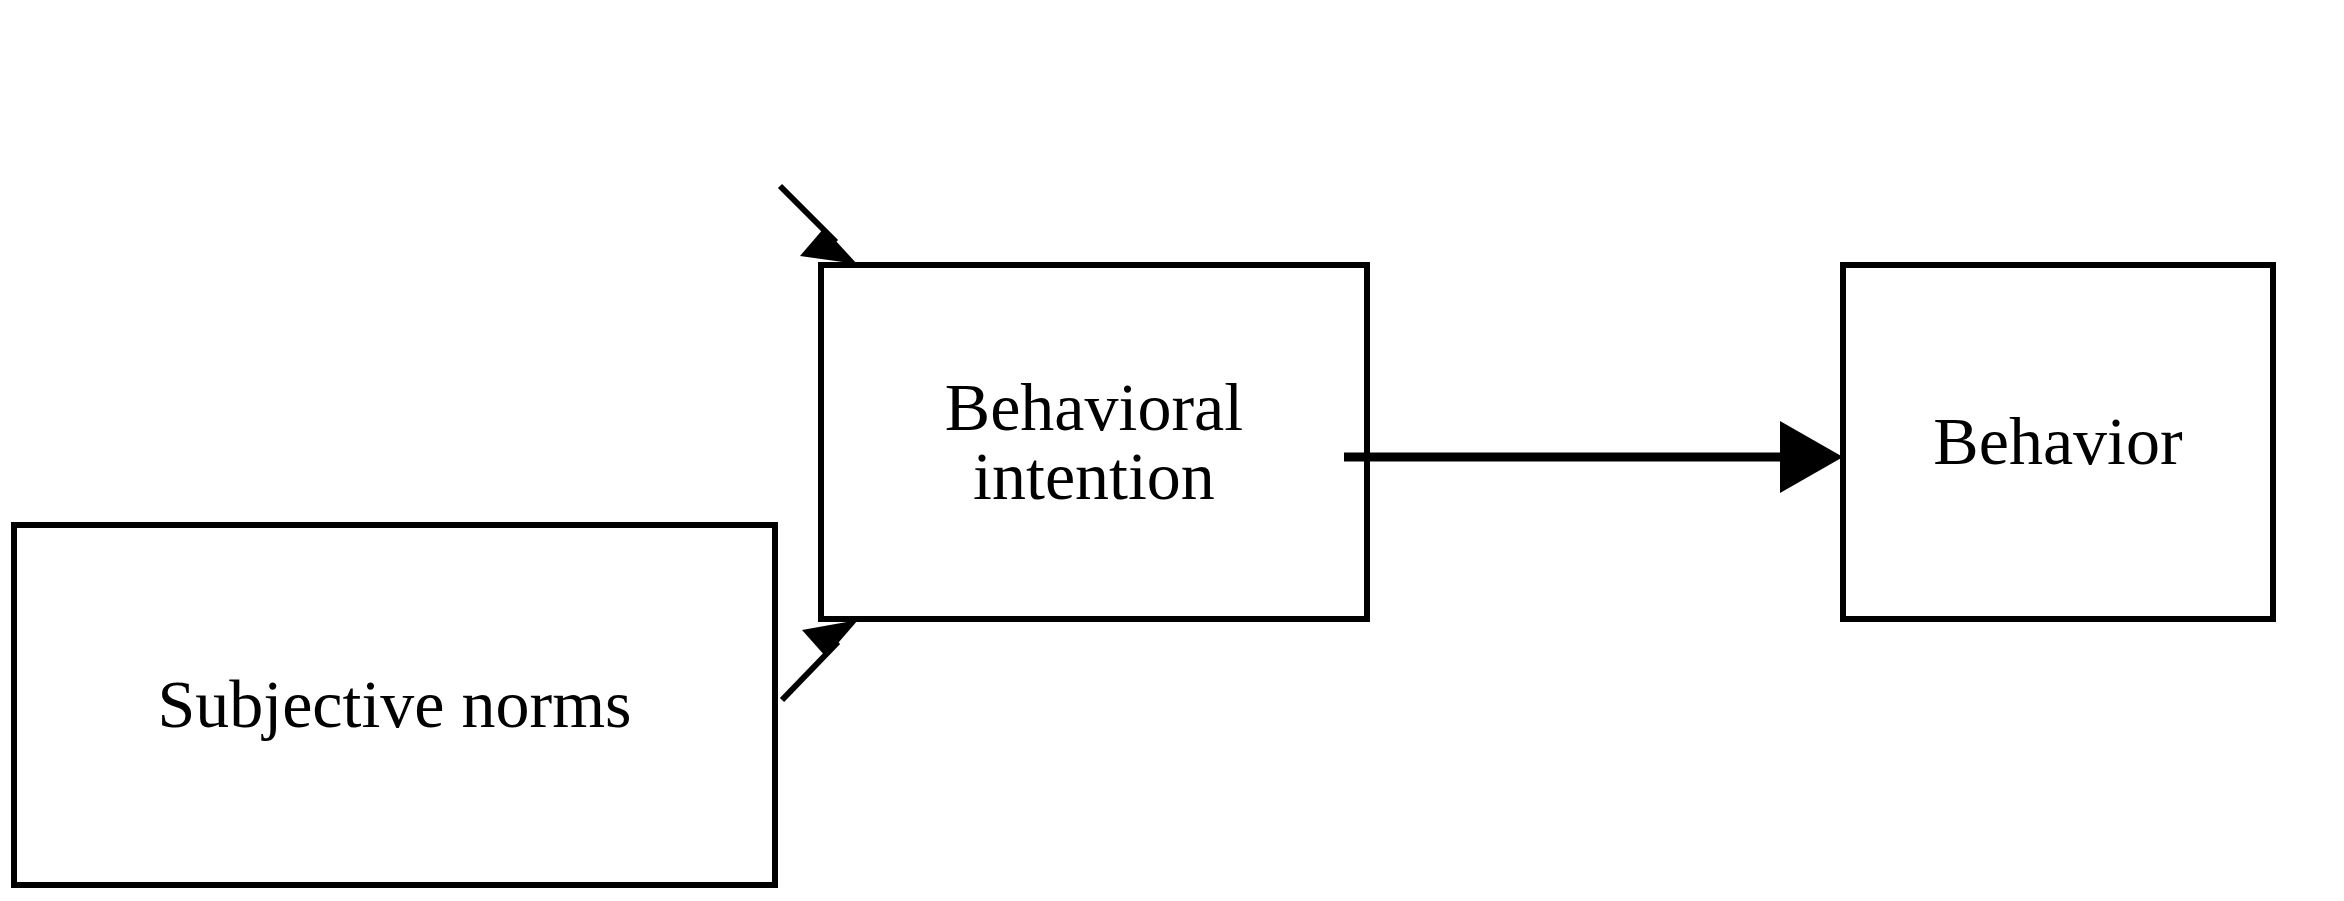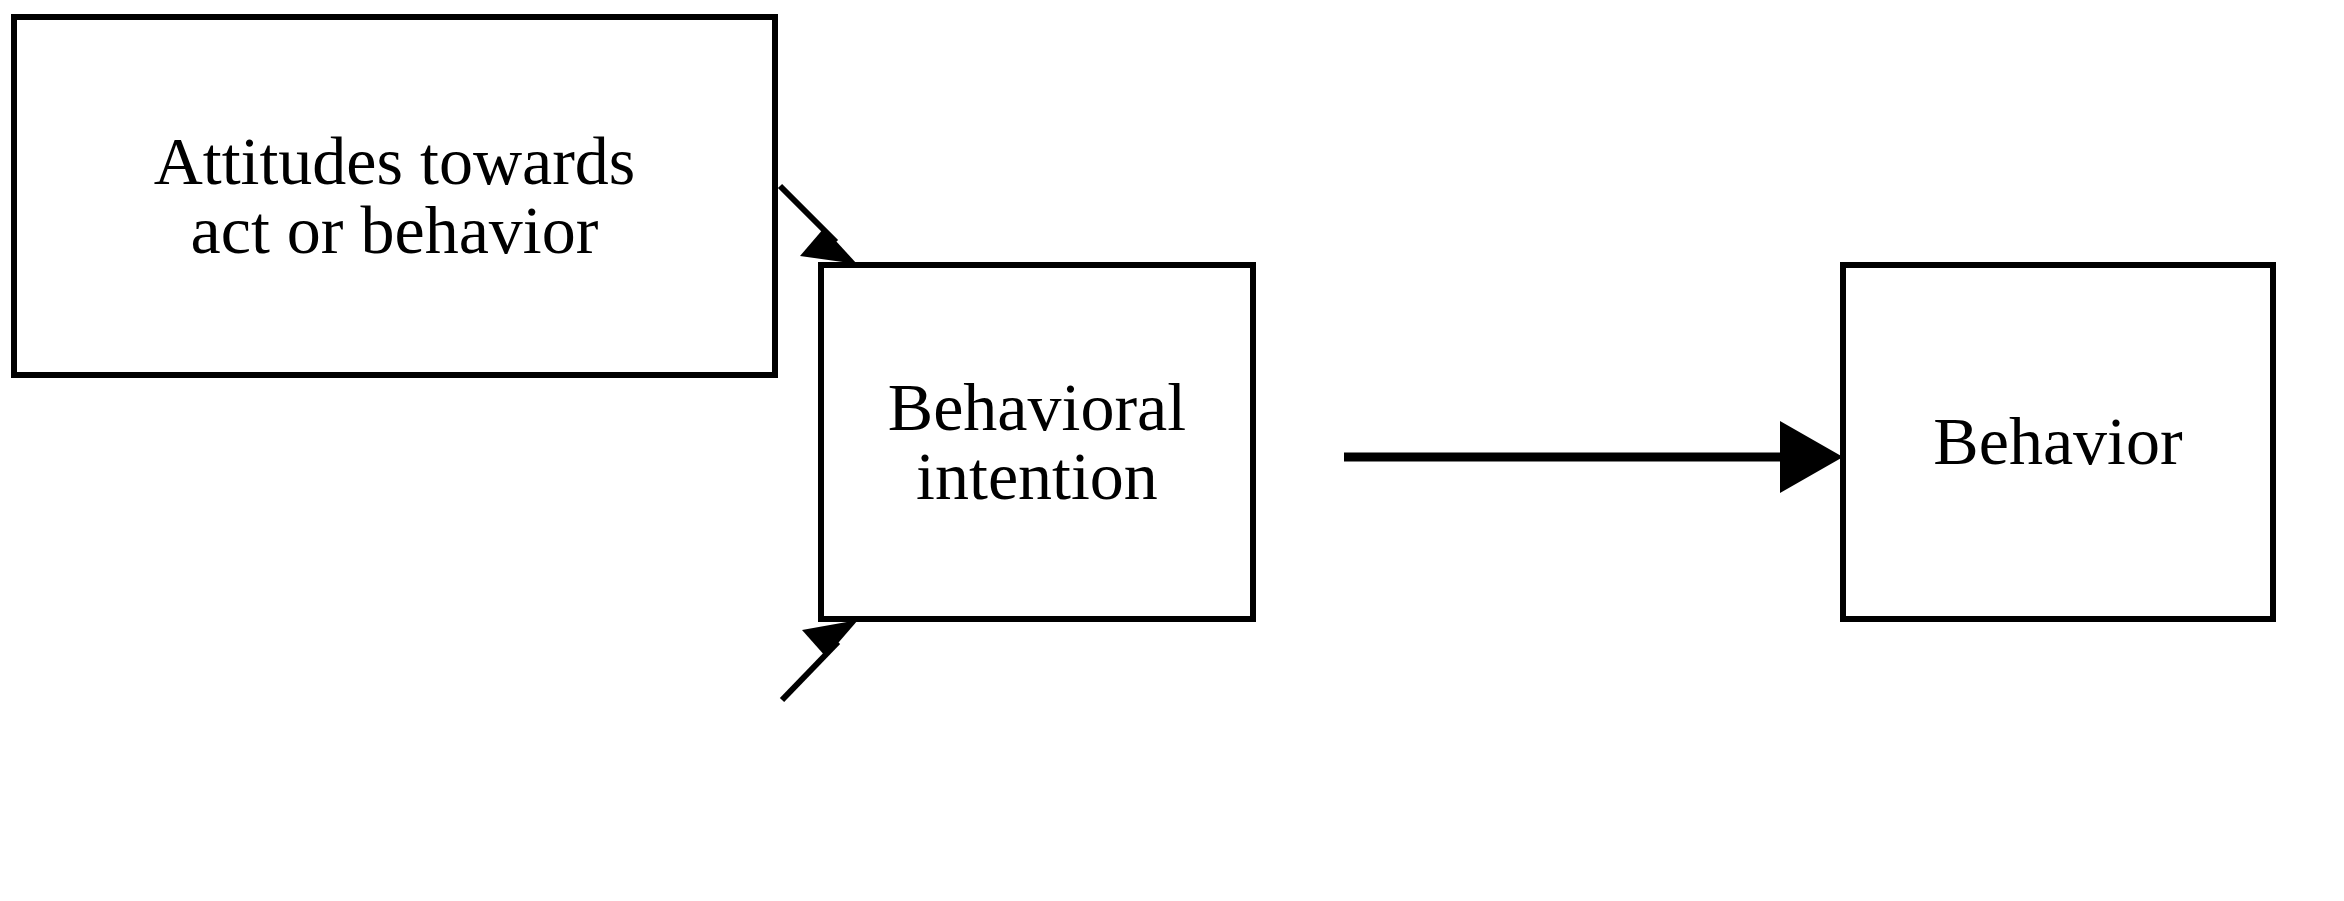--- a/index.html
+++ b/index.html
@@ -50,21 +50,21 @@
   #node-subjective-norms {
     left: 11px;
     top: 522px;
     width: 767px;
     height: 366px;
   }
 
   #node-behavioral-intention {
     left: 818px;
     top: 262px;
-    width: 438px;
+    width: 552px;
     height: 360px;
     justify-content: center;
   }
 
   #node-behavior {
     left: 1840px;
     top: 262px;
     width: 436px;
     height: 360px;
   }
@@ -96,25 +96,24 @@
       <line x1="782" y1="700" x2="838" y2="642" stroke="#000000" stroke-width="6"></line>
       <polygon points="858,620 802,630 826,657" fill="#000000"></polygon>
     </g>
 
     <g>
       <line x1="1344" y1="457" x2="1800" y2="457" stroke="#000000" stroke-width="9"></line>
       <polygon points="1843,457 1780,421 1780,493" fill="#000000"></polygon>
     </g>
   </svg>
 
-  <div class="node-box" id="node-attitudes">
-    <span>Attitudes towards
-act or behavior</span>
+
+  <div class="node-box" id="node-subjective-norms">
+    <span>Subjective norms</span>
   </div>
-
 
   <div class="node-box" id="node-behavioral-intention">
     <span>Behavioral
 intention</span>
   </div>
 
   <div class="node-box" id="node-behavior">
     <span>Behavior</span>
   </div>
 

